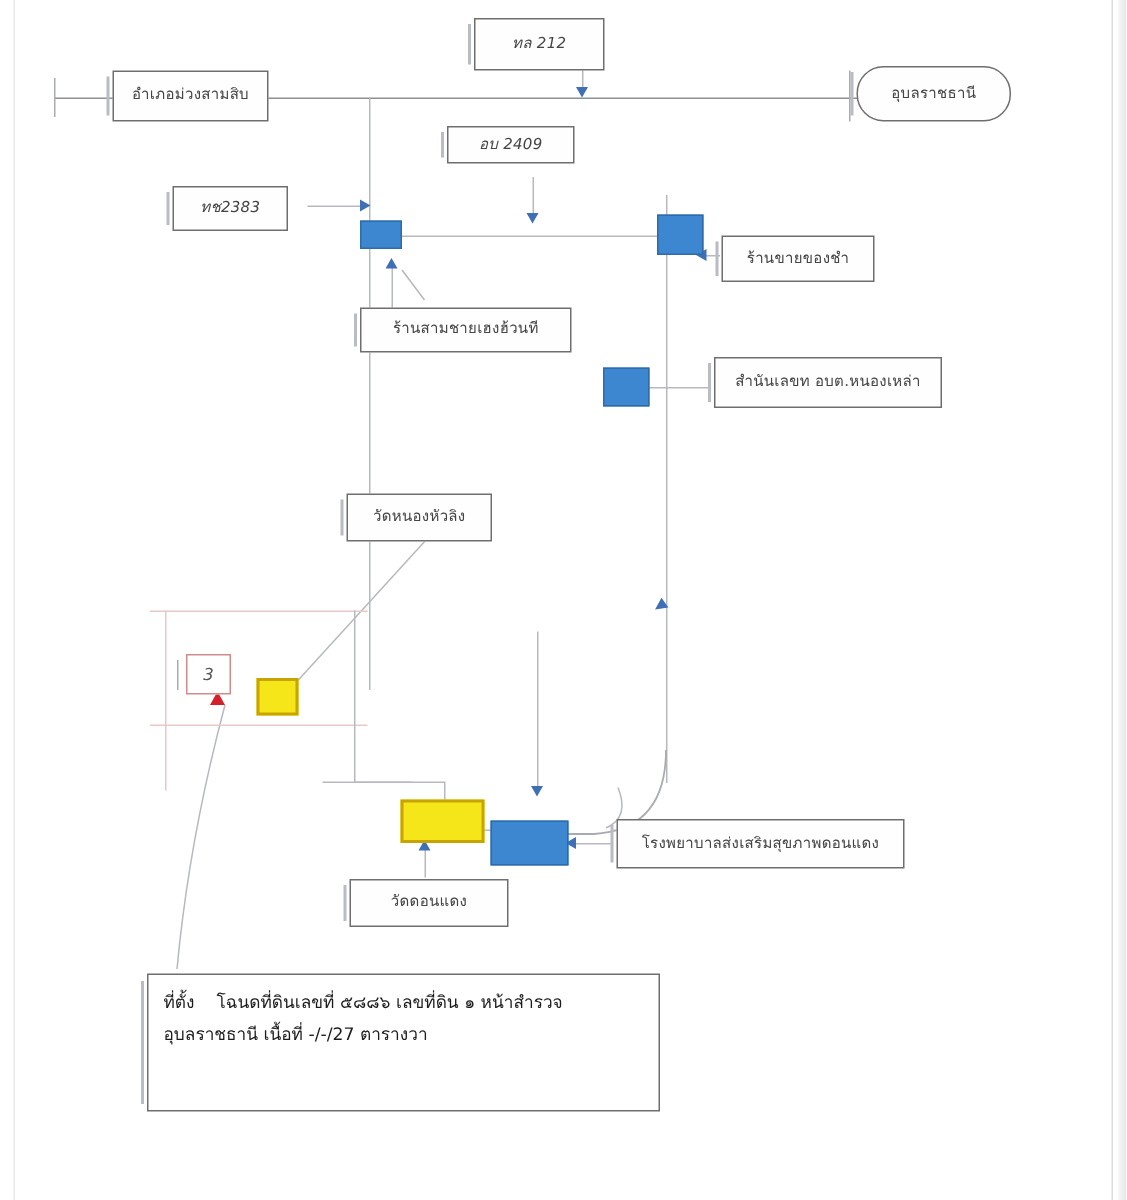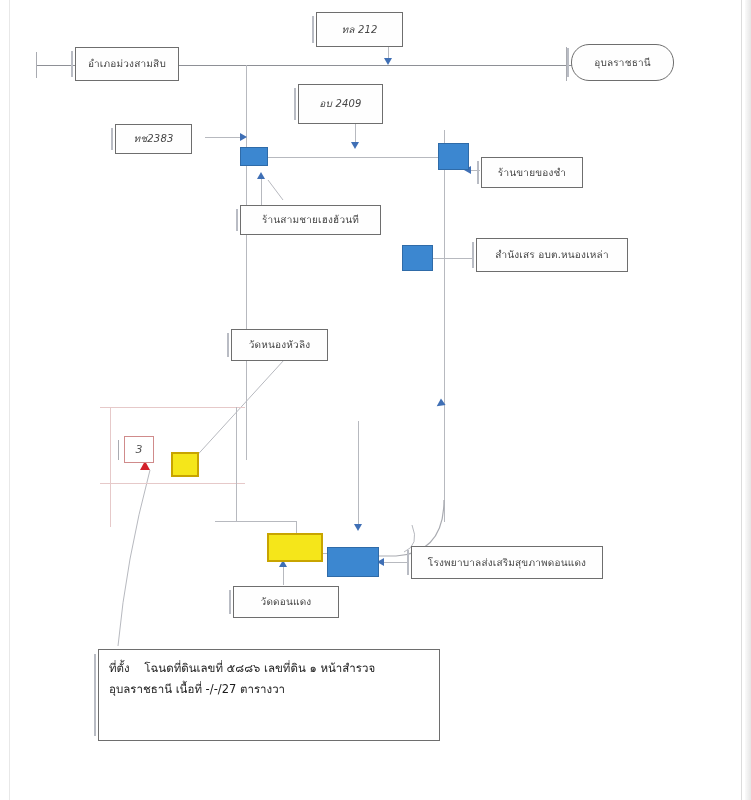--- a/index.html
+++ b/index.html
@@ -151,38 +151,38 @@
   </div>
 
   <div class="lbl" style="left:571px;top:44px;width:103px;height:37px;border-radius:18px;">
     <span>อุบลราชธานี</span>
   </div>
 
   <div class="lbl italic" style="left:316px;top:12px;width:87px;height:35px;">
     <span>ทล 212</span>
   </div>
 
-  <div class="lbl italic" style="left:298px;top:84px;width:85px;height:40px;">
+  <div class="lbl italic" style="left:298px;top:84px;width:85px;height:25px;">
     <span>อบ 2409</span>
   </div>
 
   <div class="lbl italic" style="left:115px;top:124px;width:77px;height:30px;">
     <span>ทช2383</span>
   </div>
 
   <div class="lbl" style="left:240px;top:205px;width:141px;height:30px;">
     <span>ร้านสามชายเฮงฮ้วนที</span>
   </div>
 
   <div class="lbl" style="left:481px;top:157px;width:102px;height:31px;">
     <span>ร้านขายของชำ</span>
   </div>
 
   <div class="lbl" style="left:476px;top:238px;width:152px;height:34px;">
-    <span>สำนังเสร อบต.หนองเหล่า</span>
+    <span>สำนันเลขท อบต.หนองเหล่า</span>
   </div>
 
   <div class="lbl" style="left:231px;top:329px;width:97px;height:32px;">
     <span>วัดหนองหัวลิง</span>
   </div>
 
 
 
   <div class="lbl" style="left:411px;top:546px;width:192px;height:33px;">
     <span>โรงพยาบาลส่งเสริมสุขภาพดอนแดง</span>

